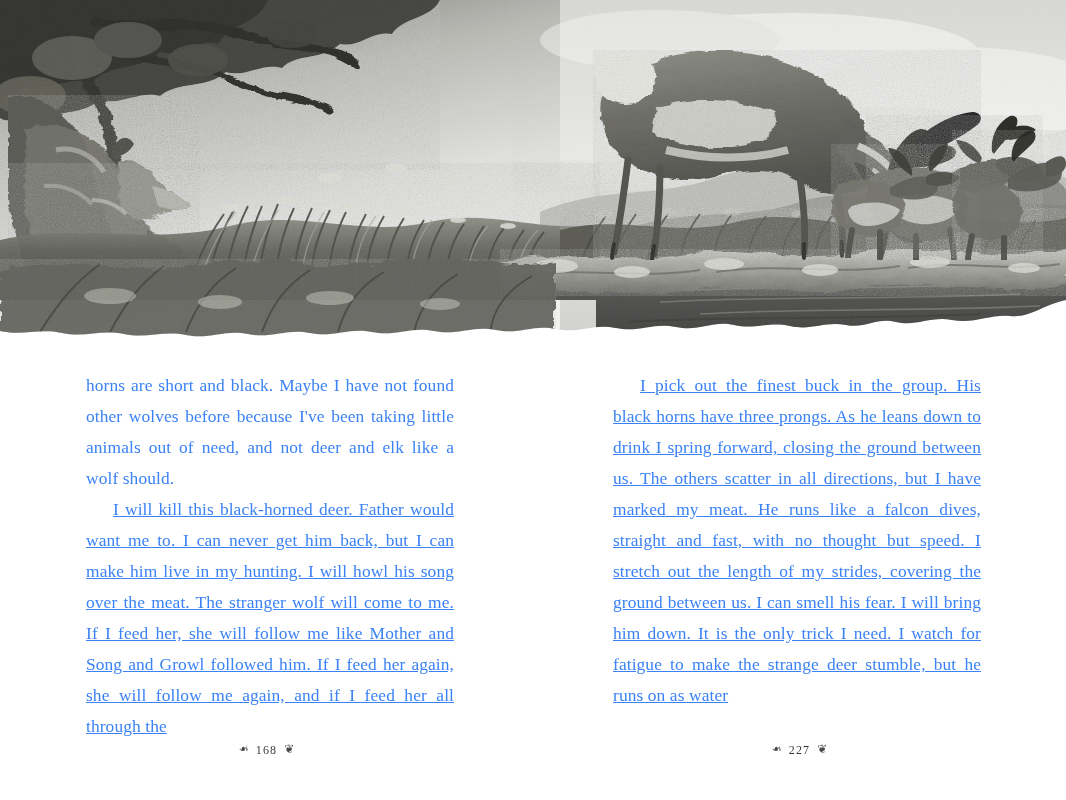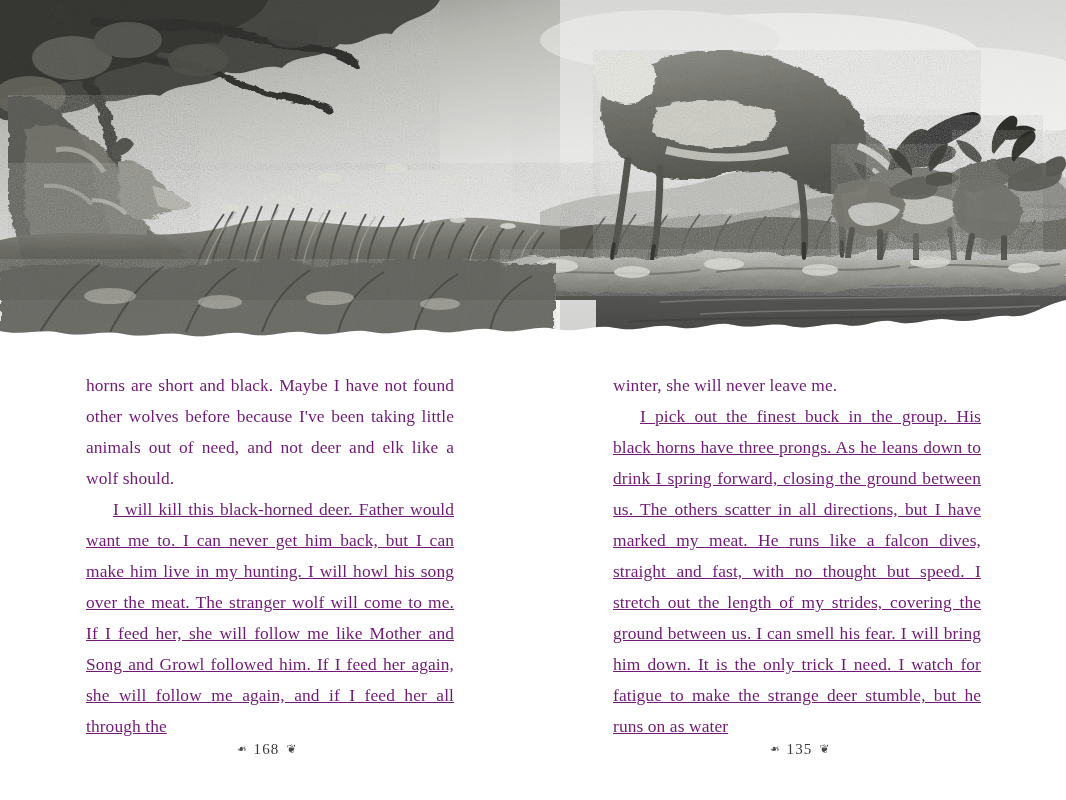--- a/index.html
+++ b/index.html
@@ -49,21 +49,21 @@
   }
   .page-left  { left: 0; }
   .page-right { left: 533px; }
 
   .column {
     position: absolute;
     top: 30px;
     width: 368px;
     font-size: 17.4px;
     line-height: 31px;
-    color: #701a75;
+    color: #3b82f6;
     text-align: justify;
     text-justify: inter-word;
     letter-spacing: 0.1px;
   }
   .page-left .column  { left: 86px; }
   .page-right .column { left: 80px; }
 
   .column p {
     margin: 0;
     text-indent: 0;
@@ -84,21 +84,21 @@
     letter-spacing: 1.6px;
   }
   .folio .orn {
     display: inline-block;
     vertical-align: 0.08em;
     font-size: 12px;
     color: #4a4a4a;
     margin: 0 7px;
   }
   .folio .orn-left  { transform: scaleX(-1); }
-  .folio .num { font-size: 15px; letter-spacing: 1.2px; }
+  .folio .num { font-size: 12px; letter-spacing: 1.2px; }
 </style>
 </head>
 <body>
 
 <div class="book-spread">
 
   <div class="illustration">
     <svg class="illo-svg" viewBox="0 0 1066 340" preserveAspectRatio="none">
       <defs>
         <linearGradient id="skyGrad" x1="0" y1="0" x2="0.35" y2="1">
@@ -485,22 +485,21 @@
         <p>horns are short and black. Maybe I have not found other wolves before because I've been taking little animals out of need, and not deer and elk like a wolf should.</p>
         <p class="indent">I will kill this black-horned deer. Father would want me to. I can never get him back, but I can make him live in my hunting. I will howl his song over the meat. The stranger wolf will come to me. If I feed her, she will follow me like Mother and Song and Growl followed him. If I feed her again, she will follow me again, and if I feed her all through the</p>
       </div>
       <div class="folio">
         <span class="orn orn-left">❧</span><span class="num">168</span><span class="orn orn-right">❦</span>
       </div>
     </div>
 
     <div class="page page-right">
       <div class="column">
-        <p>winter, she will never leave me.</p>
         <p class="indent">I pick out the finest buck in the group. His black horns have three prongs. As he leans down to drink I spring forward, closing the ground between us. The others scatter in all directions, but I have marked my meat. He runs like a falcon dives, straight and fast, with no thought but speed. I stretch out the length of my strides, covering the ground between us. I can smell his fear. I will bring him down. It is the only trick I need. I watch for fatigue to make the strange deer stumble, but he runs on as water</p>
       </div>
       <div class="folio">
-        <span class="orn orn-left">❧</span><span class="num">135</span><span class="orn orn-right">❦</span>
+        <span class="orn orn-left">❧</span><span class="num">227</span><span class="orn orn-right">❦</span>
       </div>
     </div>
 
   </div>
 </div>
 
 </body></html>

